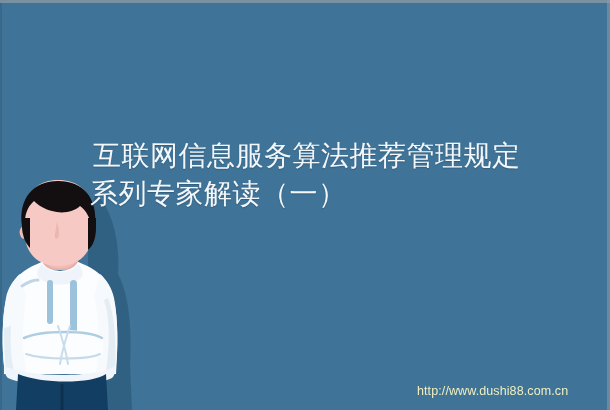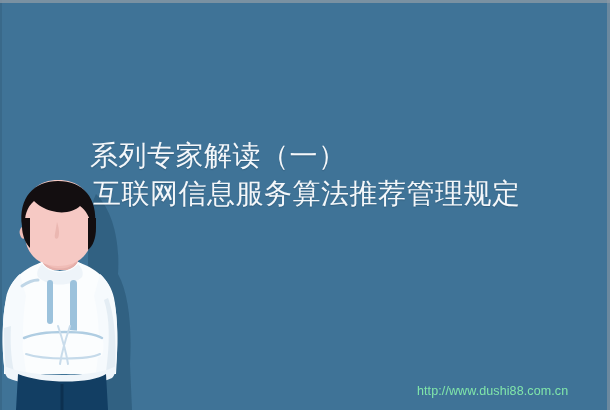--- a/index.html
+++ b/index.html
@@ -63,21 +63,21 @@
   }
   #title-line-2 {
     margin-left: -3px;
   }
 
   
   #watermark {
     position: absolute;
     left: 417px;
     top: 383px;
-    color: #86efac;
+    color: #fef9c3;
     font-size: 12.5px;
     line-height: 16px;
     letter-spacing: .1px;
     font-family: "Liberation Sans", sans-serif;
     opacity: .92;
     white-space: nowrap;
   }
 
   
   #illustration {
@@ -150,19 +150,19 @@
 
       <path d="M4 188 C30 200 96 200 116 188 C116 194 114 198 112 200
                C92 210 28 210 8 200 C6 198 4 194 4 188 Z" fill="#EFF5FA"></path>
 
       <path d="M18 196 C42 206 92 206 106 196 L108 232 L16 232 Z" fill="#123E63"></path>
       <path d="M62 206 L62 232" stroke="#0C3050" stroke-width="3" fill="none"></path>
     </svg>
   </div>
 
   <div id="title-block">
+    <div class="title-line" id="title-line-1">互联网信息服务算法推荐管理规定</div>
     <div class="title-line" id="title-line-2">系列专家解读（一）</div>
-    <div class="title-line" id="title-line-1">互联网信息服务算法推荐管理规定</div>
   </div>
 
   <div id="watermark">http://www.dushi88.com.cn</div>
 
 </div>
 
 </body></html>

